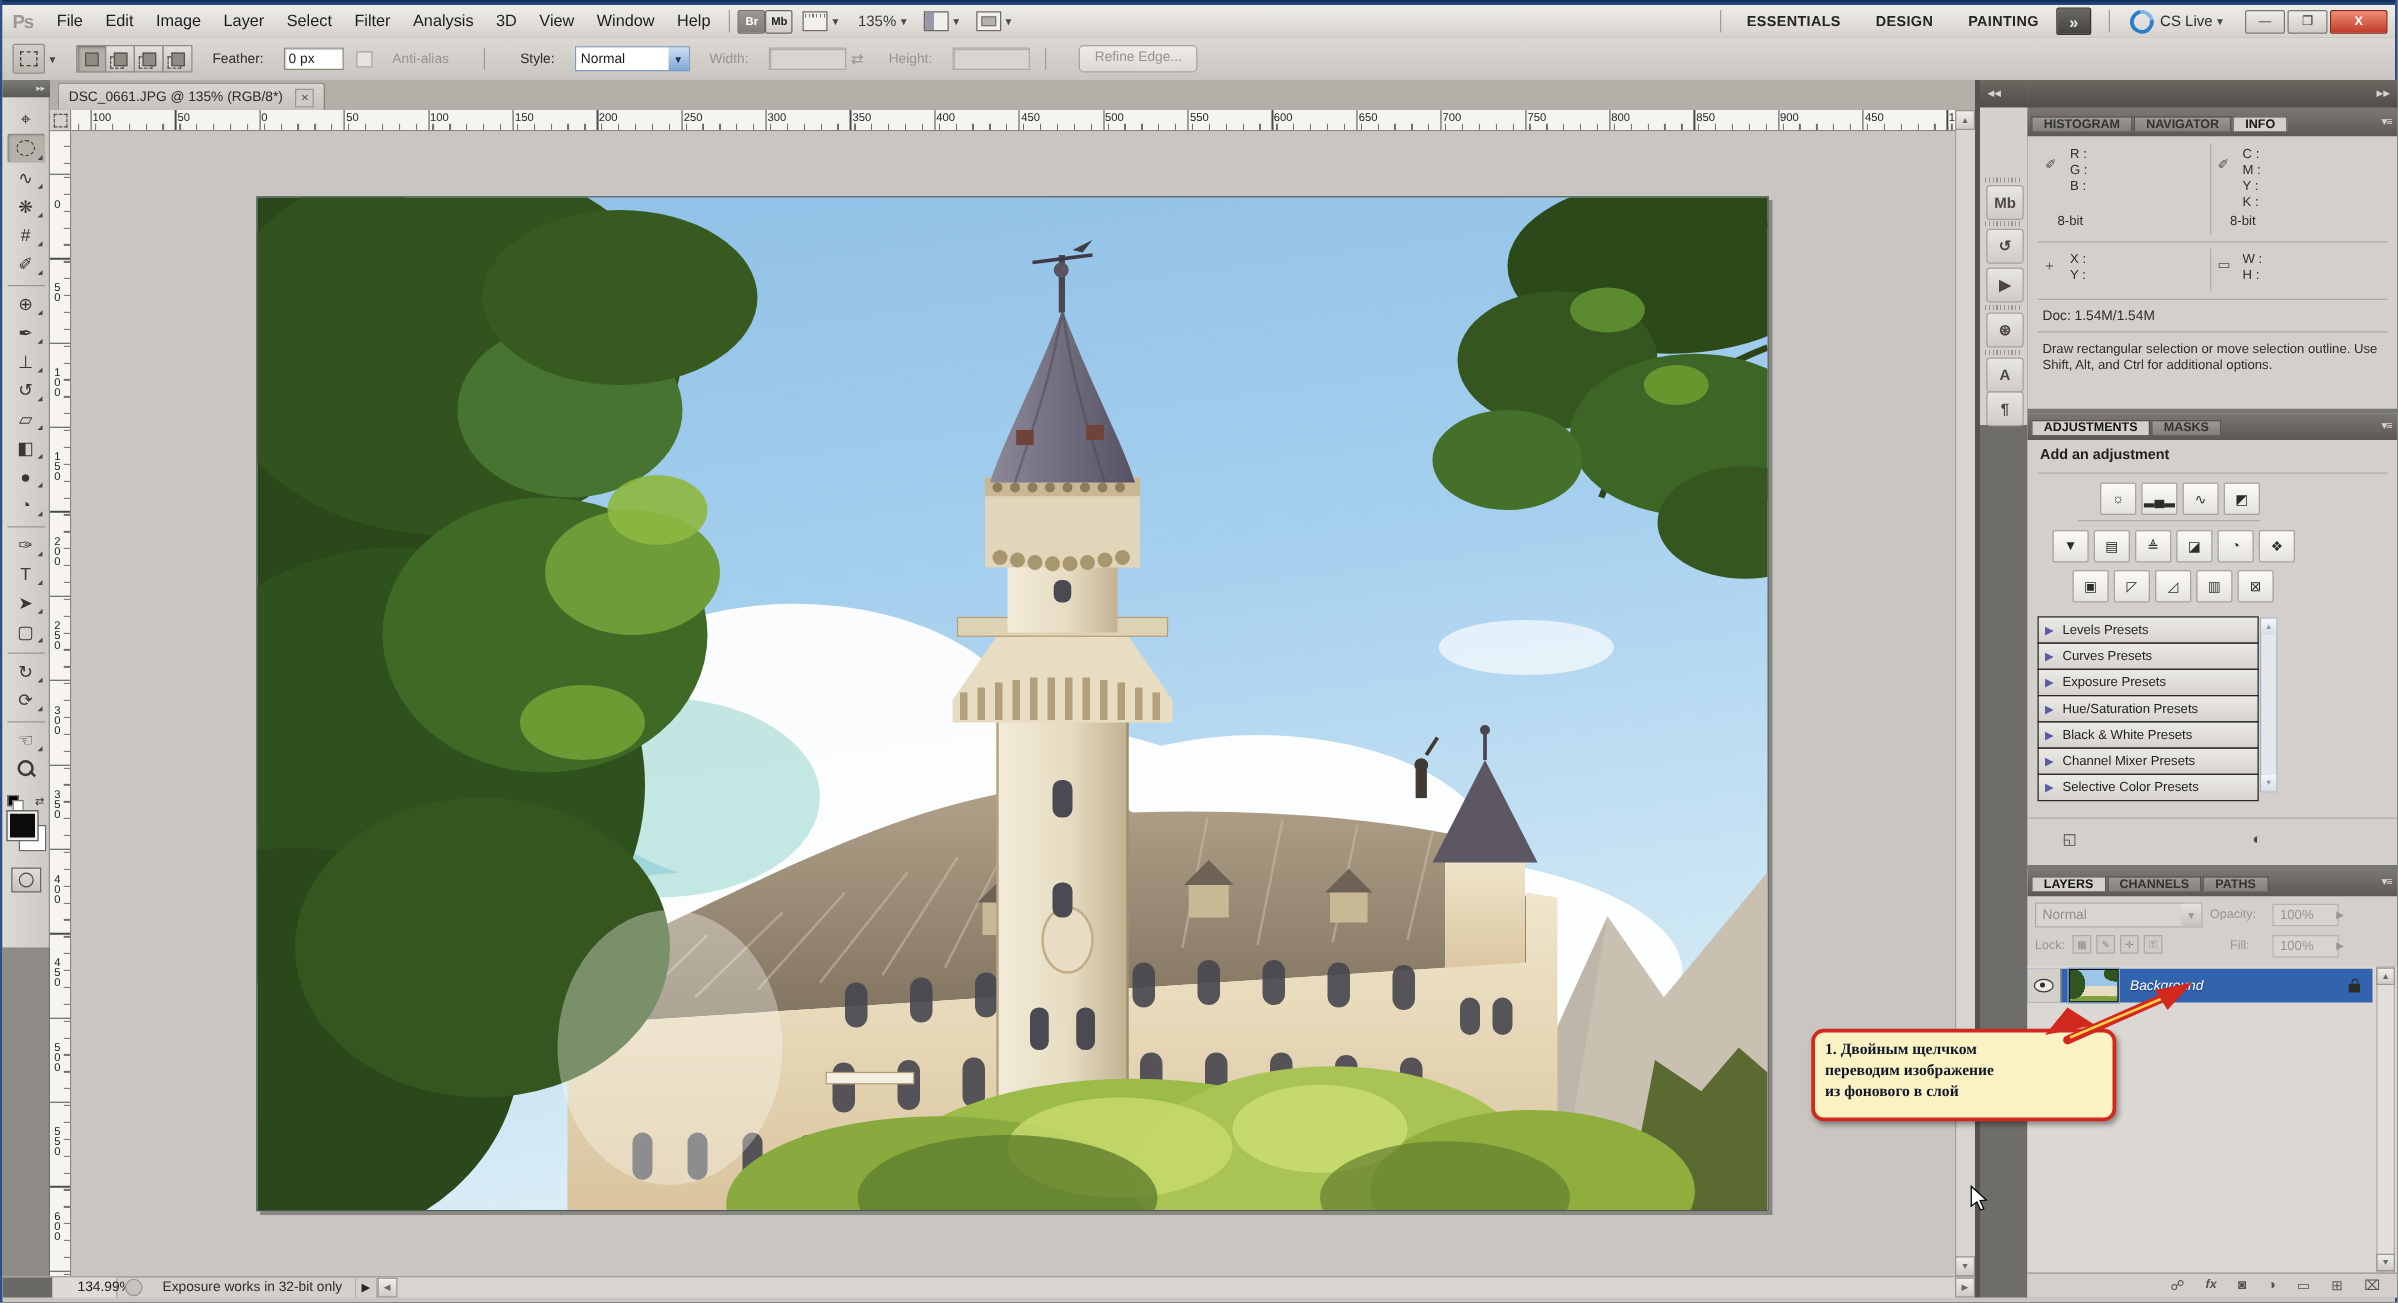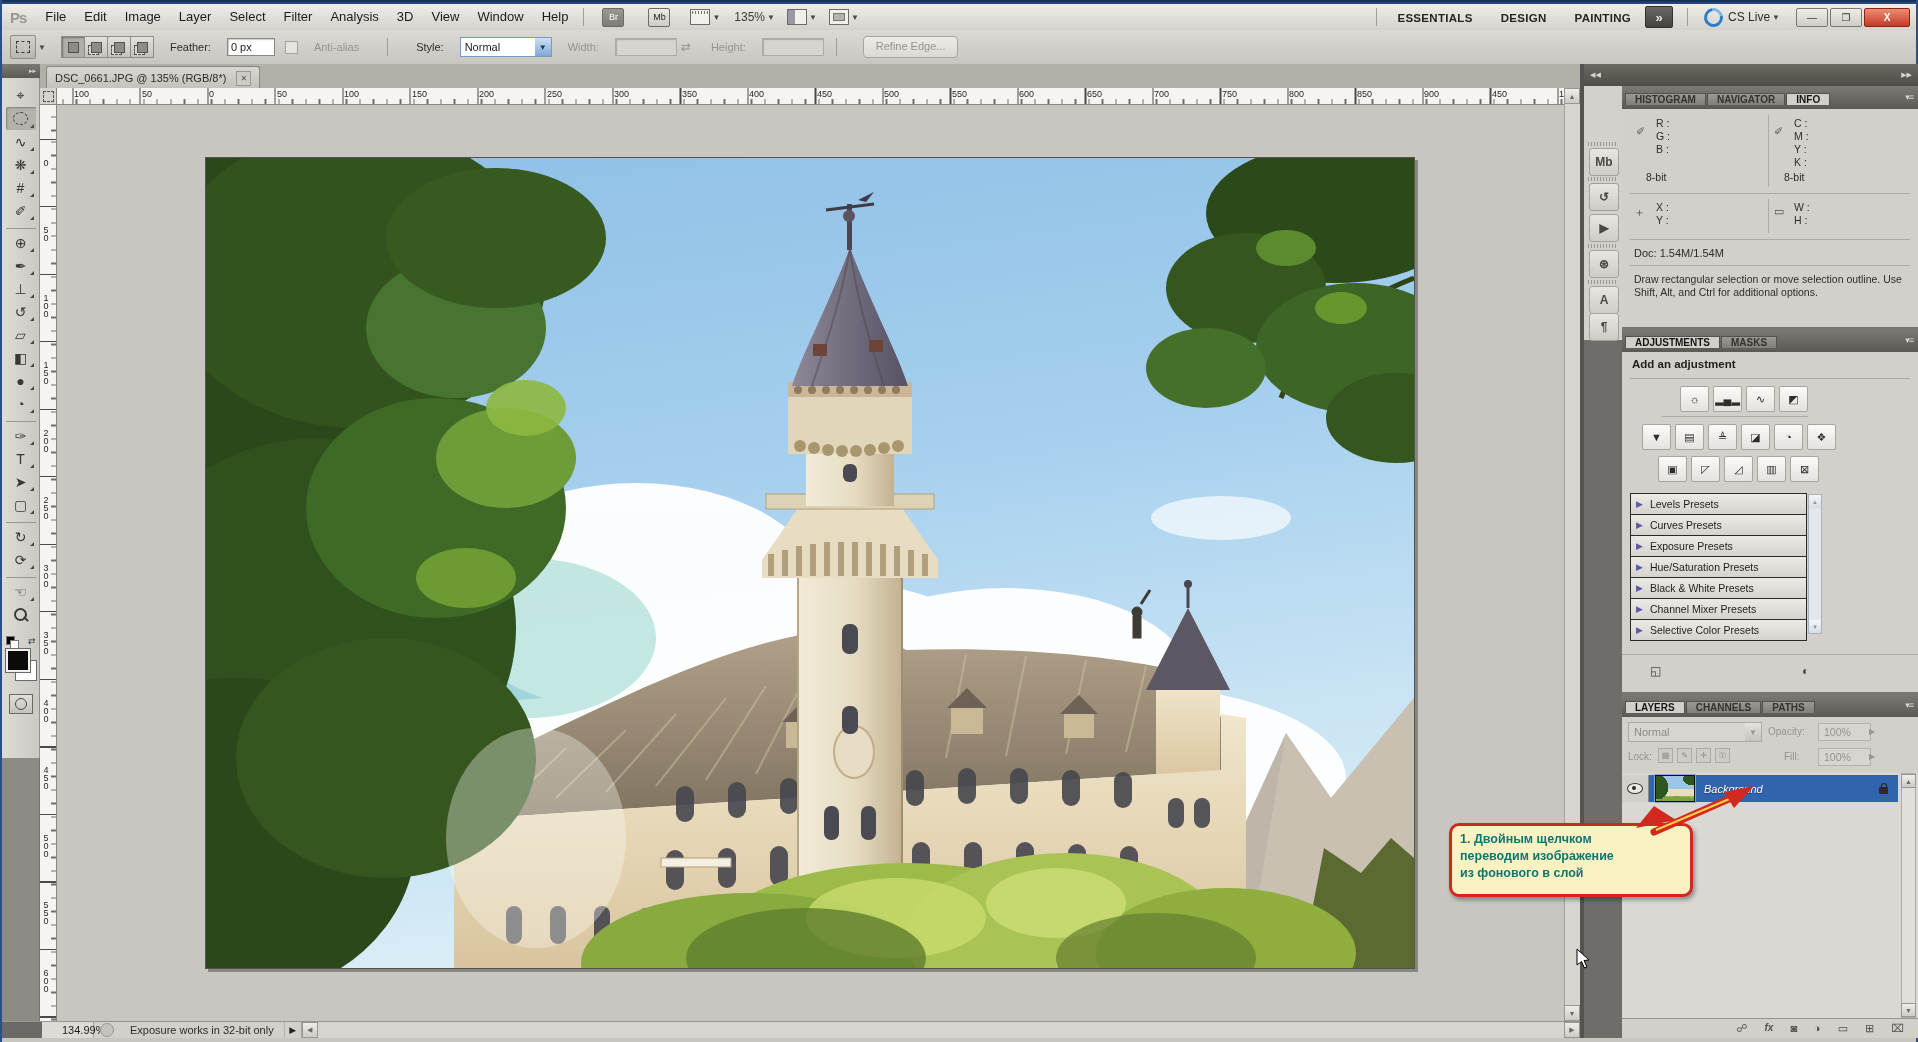--- a/index.html
+++ b/index.html
@@ -9,22 +9,22 @@
   
   .win-border-top{left:0;top:0;width:1918px;height:4px;background:linear-gradient(#0d2a52,#2c4f86);}
   .win-border-left{left:0;top:0;width:2px;height:1042px;background:#2c4f86;}
   .win-border-right{left:1916px;top:0;width:2px;height:1042px;background:#2c4f86;}
   
   .menubar{left:2px;top:4px;width:1914px;height:26px;background:linear-gradient(#efedea,#d5d2cd);
     border-bottom:1px solid #a9a6a0;display:flex;align-items:center;}
   .ps-logo{font-weight:bold;font-size:15px;color:#9b9892;margin:0 10px 0 8px;letter-spacing:-1px;}
   .menu-item{font-size:13px;padding:0 9px;line-height:24px;cursor:default;}
   .vsep{width:1px;height:18px;background:#a19e98;margin:0 6px;}
-  .appbtn{height:17px;min-width:20px;border:1px solid #6e6b65;border-radius:2px;font-size:9px;font-weight:normal;
-    display:flex;align-items:center;justify-content:center;margin:0 12px;}
+  .appbtn{height:17px;min-width:20px;border:1px solid #6e6b65;border-radius:2px;font-size:9px;font-weight:bold;
+    display:flex;align-items:center;justify-content:center;margin:0 0;}
   .appbtn.dark{background:linear-gradient(#9b9893,#807d78);color:#fff;}
   .appbtn.light{background:linear-gradient(#eceae6,#d0cdc8);color:#222;}
   .mini-ico{width:18px;height:14px;border:1px solid #6e6b65;background:#f2f0ec;margin-left:8px;position:relative;}
   .mini-ico.ruler::before{content:"";position:absolute;left:1px;top:1px;right:1px;height:3px;
     background:repeating-linear-gradient(90deg,#777 0 1px,transparent 1px 3px);}
   .mini-ico.grid{background:linear-gradient(90deg,#9a97a8 0 7px,#f2f0ec 7px);}
   .mini-ico.screenmode::after{content:"";position:absolute;left:3px;top:3px;right:3px;bottom:3px;border:1px solid #777;background:#b5b2ac;}
   .dd-arrow{font-size:8px;color:#4a4843;margin:0 4px 0 2px;}
   .zoom-val{font-size:12px;color:#3c3a36;margin-left:10px;}
   .workspaces{margin-left:auto;display:flex;align-items:center;}
@@ -180,21 +180,21 @@
   .minilock{position:relative;width:9px;height:7px;background:#2c2b27;border-radius:1px;margin-left:auto;margin-right:10px;margin-top:3px;}
   .minilock::before{content:"";position:absolute;top:-4px;left:1.5px;width:4px;height:4px;border:1.5px solid #2c2b27;border-bottom:none;border-radius:3px 3px 0 0;}
   .lscroll{position:absolute;right:2px;width:15px;background:#e2dfda;border:1px solid #aeaba5;box-sizing:border-box;}
   .layers-footer{position:absolute;left:0;width:296px;height:20px;background:#d3d0cb;border-top:1px solid #98958f;
     display:flex;align-items:center;justify-content:flex-end;box-sizing:border-box;padding-right:14px;}
   .lf-ico{font-size:11px;color:#55534e;margin-left:17px;}
   .lf-ico.fx{font-style:italic;font-weight:bold;font-size:10px;}
   
   .callout{left:1449px;top:823px;width:222px;height:58px;background:#fbf2c4;border:3px solid #d3281e;border-radius:10px;
     box-shadow:2px 3px 4px rgba(0,0,0,.35);padding:5px 8px;z-index:30;}
-  .callout div{font-family:Liberation Sans, sans-serif;font-size:12.5px;font-weight:bold;color:#0f766e;line-height:17px;white-space:nowrap;}
+  .callout div{font-family:Liberation Serif, serif;font-size:12.5px;font-weight:bold;color:#0f172a;line-height:17px;white-space:nowrap;}
   .overlay{pointer-events:none;z-index:40;}
 </style>
 </head>
 <body>
 
 <div class="screen">
 
   <div class="abs win-border-top"></div>
   <div class="abs win-border-left"></div>
   <div class="abs win-border-right"></div>

